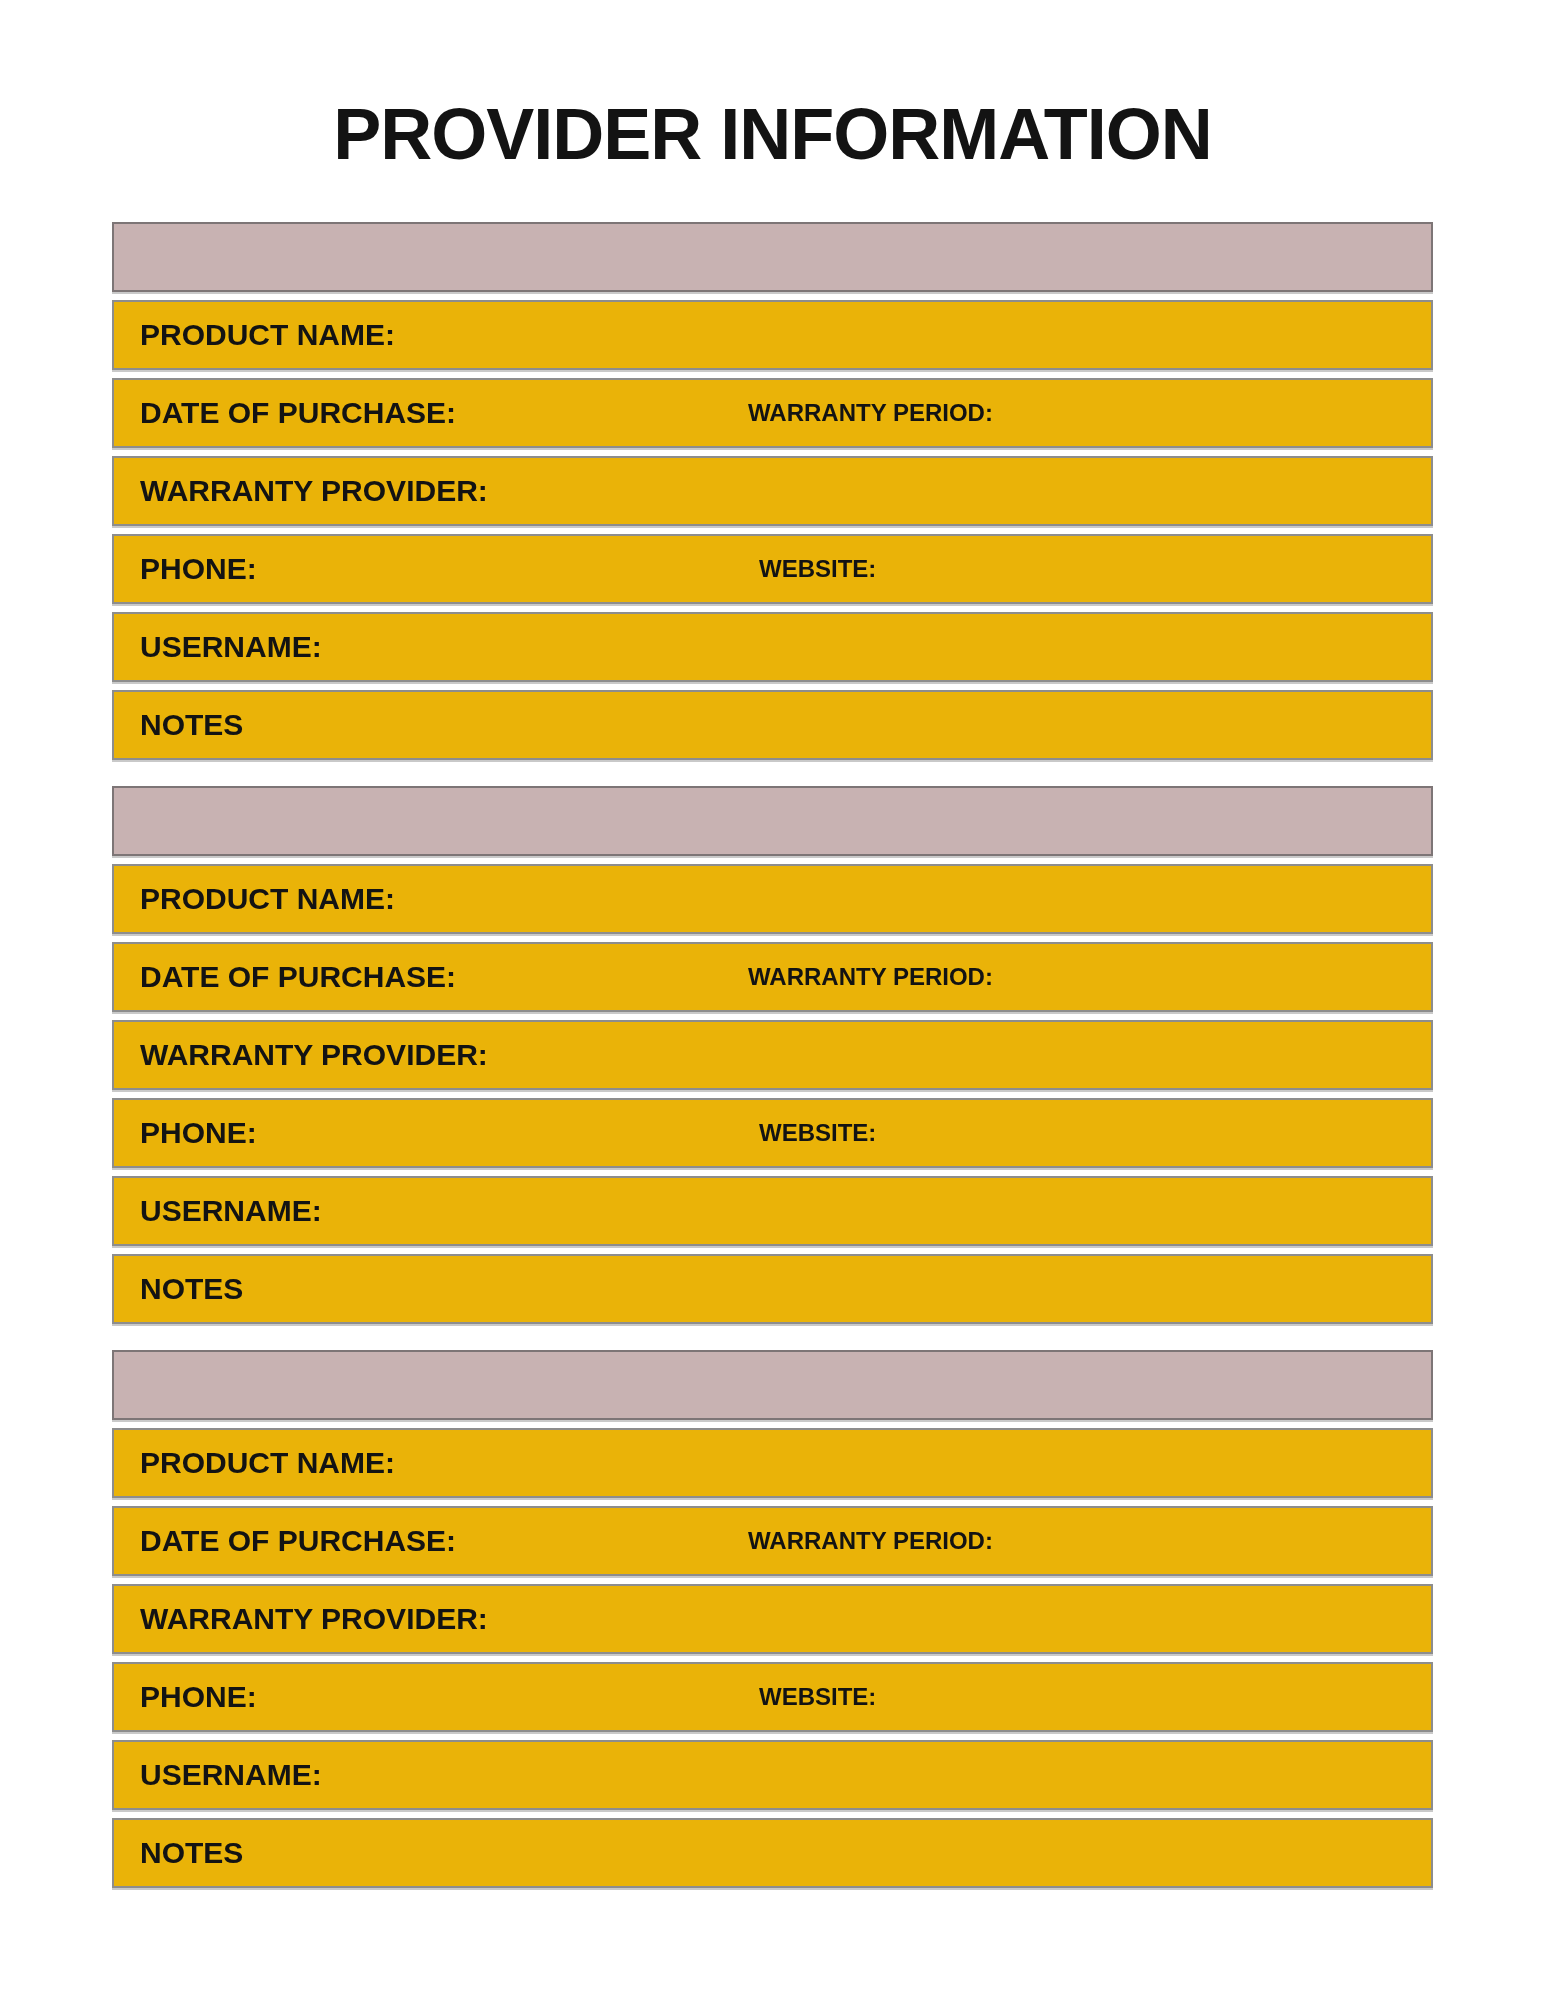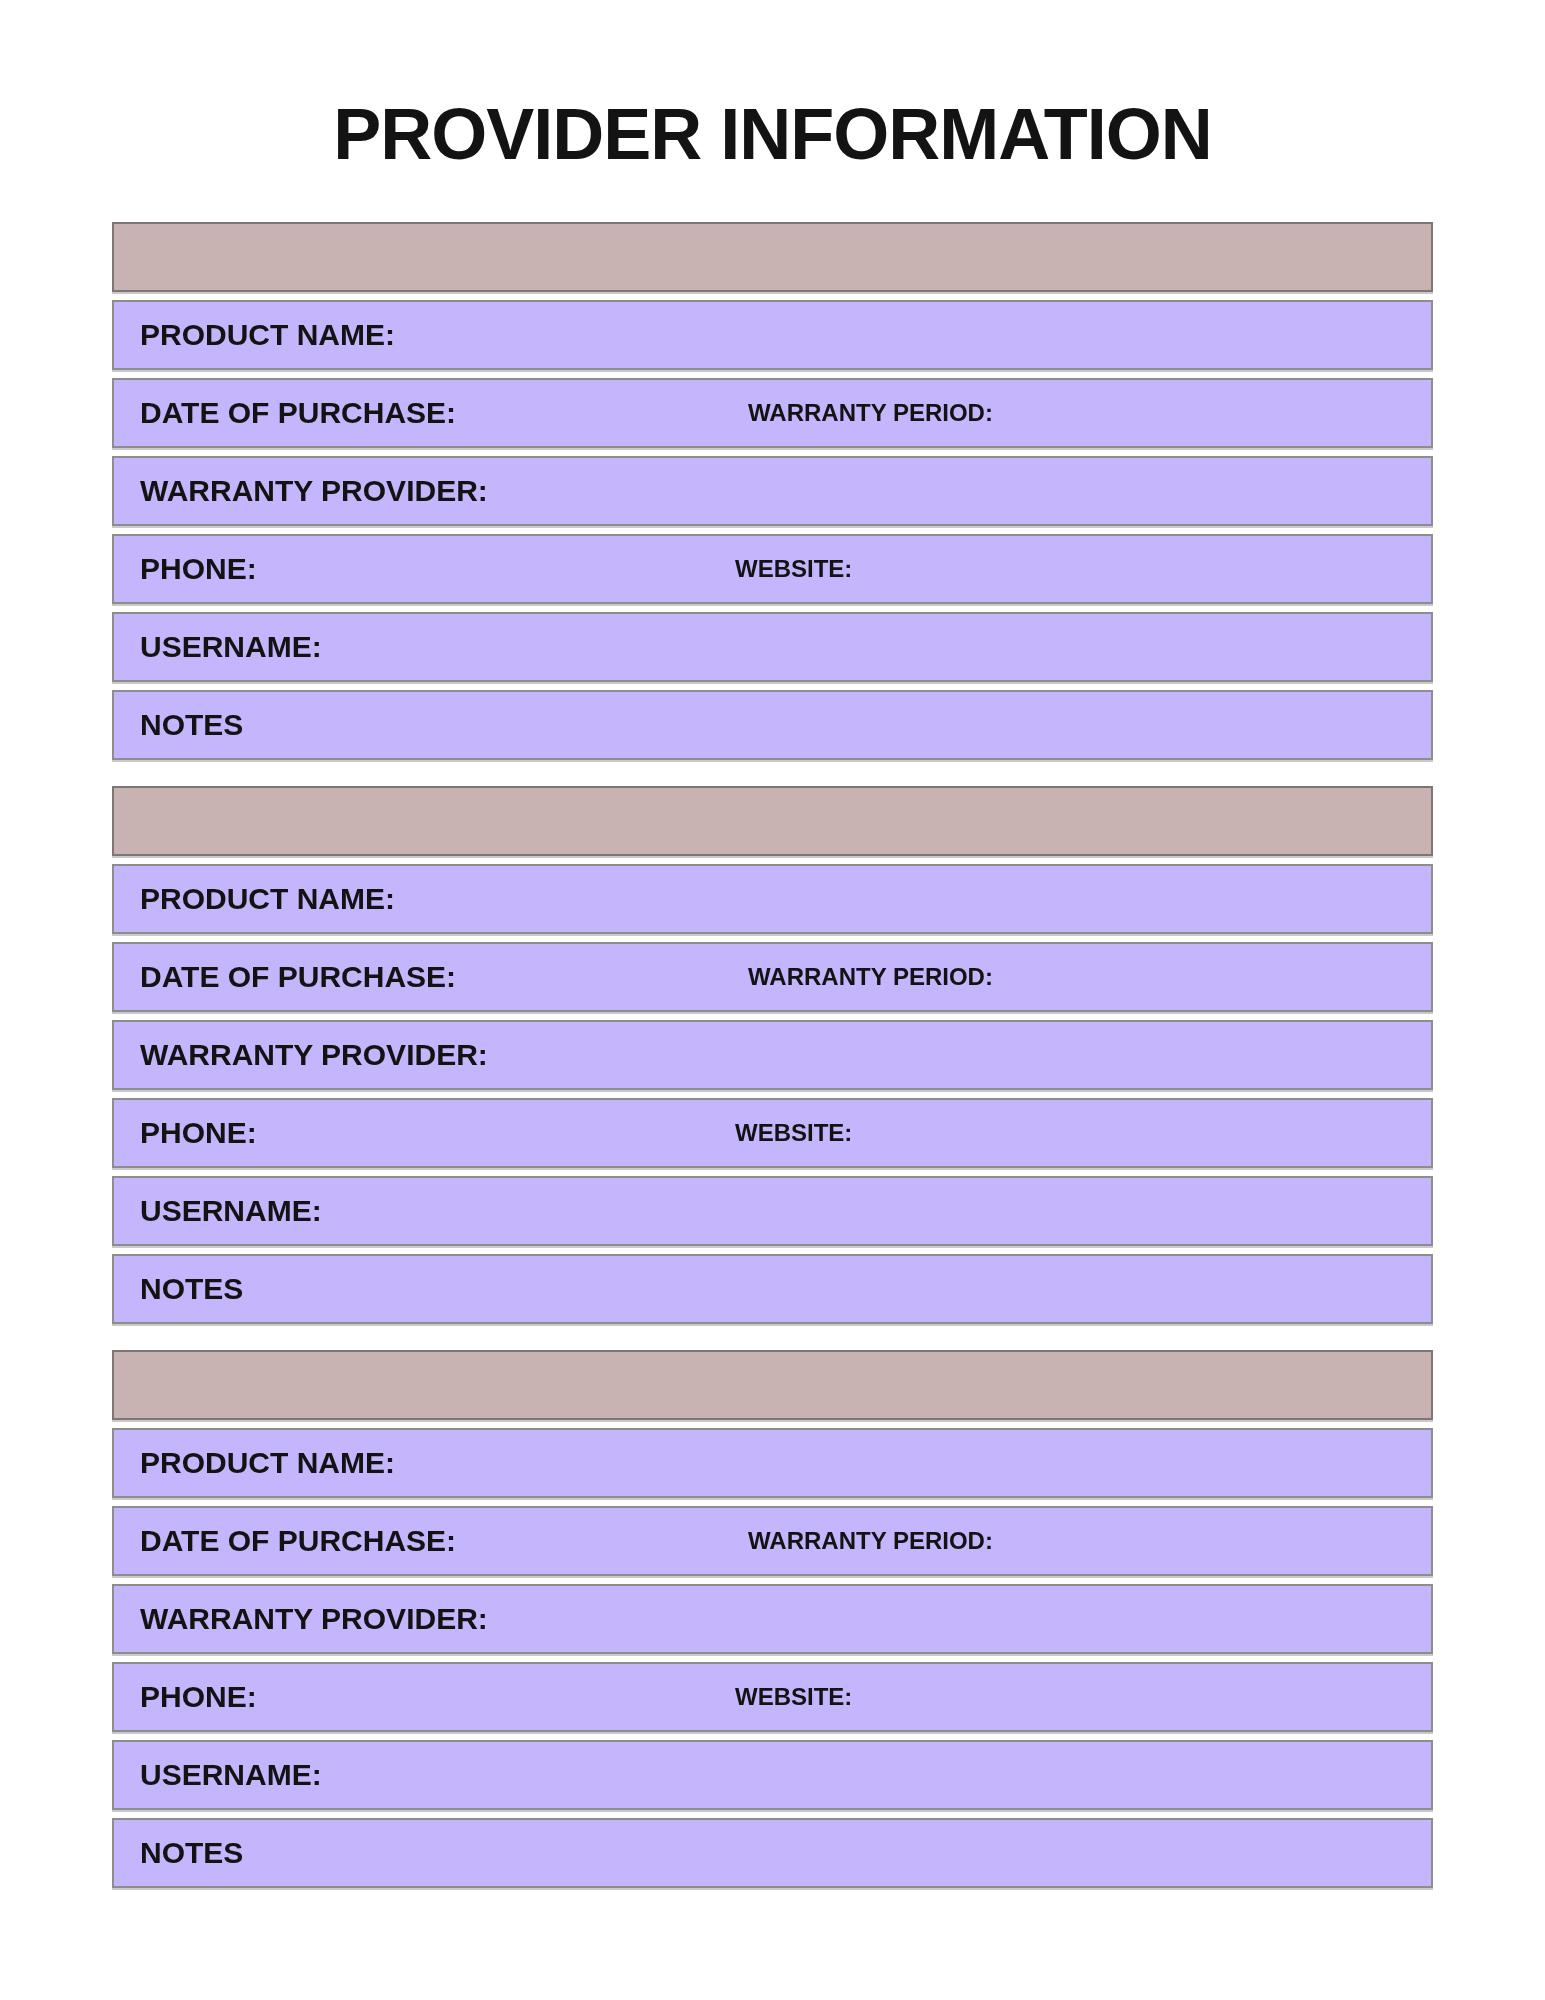--- a/index.html
+++ b/index.html
@@ -43,21 +43,21 @@
     height:70px;
     background:var(--header-fill);
     border:2px solid var(--header-border);
     box-shadow:0 2px 0 0 var(--box-shadow);
   }
   .row{
     position:relative;
     box-sizing:border-box;
     height:70px;
     margin-top:8px;
-    background:#c4b5fd;
+    background:#eab308;
     border:2px solid var(--row-border);
     box-shadow:0 2px 0 0 var(--box-shadow);
     display:flex;
     align-items:center;
   }
   .field-label{
     margin-left:26px;
     font-size:30px;
     font-weight:bold;
     letter-spacing:0;
@@ -67,21 +67,21 @@
     position:absolute;
     left:623px;
     top:50%;
     transform:translateY(-50%);
     margin-left:11px;
     font-size:24px;
     font-weight:bold;
     white-space:nowrap;
   }
   .row-phone-website .field-label-2{
-    left:610px;
+    left:634px;
     text-align:center;
   }
 </style>
 </head>
 <body>
 
 <h1 class="page-title">PROVIDER INFORMATION</h1>
 
 <div class="content">
 

